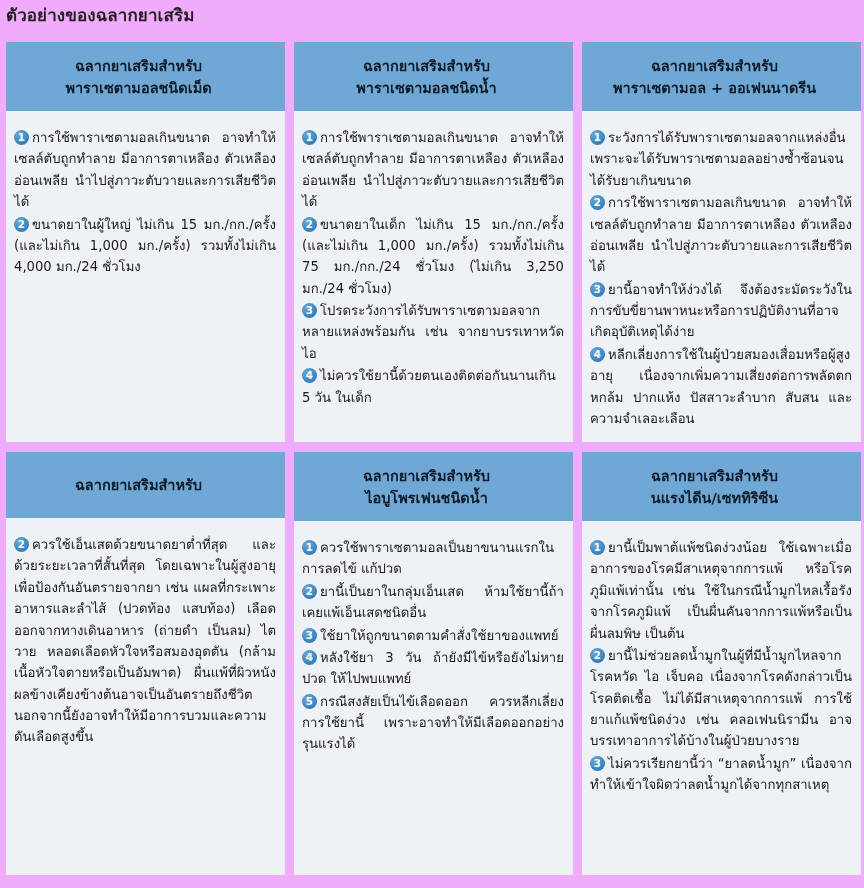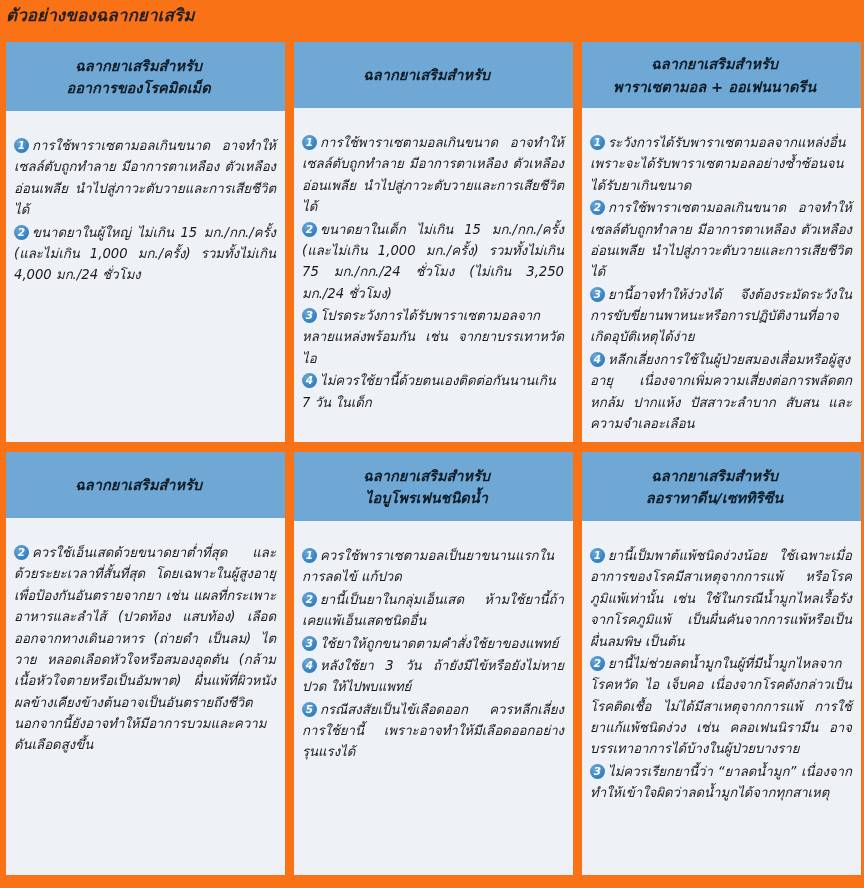--- a/index.html
+++ b/index.html
@@ -6,23 +6,22 @@
   html, body {
     margin: 0; padding: 0;
     width: 864px; height: 888px;
     background: #ffffff;
     font-family: "DejaVu Sans", "Liberation Sans", sans-serif;
   }
   #page {
     position: relative;
     width: 864px;
     height: 888px;
-    background: #f97316;
+    background: #f0abfc;
     overflow: hidden;
-    font-style: italic;
   }
   .page-title {
     position: absolute;
     left: 6px;
     top: 4px;
     font-size: 17px;
     font-weight: bold;
     color: #231f20;
     letter-spacing: 0.1px;
     line-height: 1.35;
@@ -54,21 +53,21 @@
     line-height: 1.52;
     padding: 13px 22px 12px 8px;
     min-height: 66px;
     display: flex;
     flex-direction: column;
     justify-content: center;
   }
   .card-header .hl { display: block; }
   .card-body {
     flex: 1 1 auto;
-    padding: 24px 9px 10px 8px;
+    padding: 16px 9px 10px 8px;
     background: #eef2f6;
   }
   .item {
     position: relative;
     font-size: 13.2px;
     line-height: 1.62;
     color: #1a1a1a;
     margin-bottom: 1px;
     text-align: justify;
     text-justify: inter-word;
@@ -96,37 +95,38 @@
 
 <div id="page">
 
   <div class="page-title">ตัวอย่างของฉลากยาเสริม</div>
 
   <div class="grid">
 
     <div class="card card-row-1">
       <div class="card-header">
         <span class="hl">ฉลากยาเสริมสำหรับ</span>
-        <span class="hl">ออาการของโรคมิดเม็ด</span>
+        <span class="hl">พาราเซตามอลชนิดเม็ด</span>
       </div>
       <div class="card-body">
         <div class="item"><span class="num">1</span><span class="itxt">การใช้พาราเซตามอลเกินขนาด อาจทำให้เซลล์ตับถูกทำลาย  มีอาการตาเหลือง ตัวเหลือง อ่อนเพลีย นำไปสู่ภาวะตับวายและการเสียชีวิตได้</span></div>
         <div class="item"><span class="num">2</span><span class="itxt">ขนาดยาในผู้ใหญ่ ไม่เกิน 15 มก./กก./ครั้ง (และไม่เกิน 1,000 มก./ครั้ง) รวมทั้งไม่เกิน 4,000 มก./24 ชั่วโมง</span></div>
       </div>
     </div>
 
     <div class="card card-row-1">
       <div class="card-header">
         <span class="hl">ฉลากยาเสริมสำหรับ</span>
+        <span class="hl">พาราเซตามอลชนิดน้ำ</span>
       </div>
       <div class="card-body">
         <div class="item"><span class="num">1</span><span class="itxt">การใช้พาราเซตามอลเกินขนาด อาจทำให้เซลล์ตับถูกทำลาย  มีอาการตาเหลือง ตัวเหลือง อ่อนเพลีย นำไปสู่ภาวะตับวายและการเสียชีวิตได้</span></div>
         <div class="item"><span class="num">2</span><span class="itxt">ขนาดยาในเด็ก ไม่เกิน 15 มก./กก./ครั้ง (และไม่เกิน 1,000 มก./ครั้ง) รวมทั้งไม่เกิน 75 มก./กก./24 ชั่วโมง (ไม่เกิน 3,250 มก./24 ชั่วโมง)</span></div>
         <div class="item"><span class="num">3</span><span class="itxt">โปรดระวังการได้รับพาราเซตามอลจากหลายแหล่งพร้อมกัน เช่น จากยาบรรเทาหวัด ไอ</span></div>
-        <div class="item"><span class="num">4</span><span class="itxt">ไม่ควรใช้ยานี้ด้วยตนเองติดต่อกันนานเกิน 7 วัน ในเด็ก</span></div>
+        <div class="item"><span class="num">4</span><span class="itxt">ไม่ควรใช้ยานี้ด้วยตนเองติดต่อกันนานเกิน 5 วัน ในเด็ก</span></div>
       </div>
     </div>
 
     <div class="card card-row-1">
       <div class="card-header">
         <span class="hl">ฉลากยาเสริมสำหรับ</span>
         <span class="hl">พาราเซตามอล + ออเฟนนาดรีน</span>
       </div>
       <div class="card-body">
         <div class="item"><span class="num">1</span><span class="itxt">ระวังการได้รับพาราเซตามอลจากแหล่งอื่นเพราะจะได้รับพาราเซตามอลอย่างซ้ำซ้อนจนได้รับยาเกินขนาด</span></div>
@@ -155,21 +155,21 @@
         <div class="item"><span class="num">2</span><span class="itxt">ยานี้เป็นยาในกลุ่มเอ็นเสด  ห้ามใช้ยานี้ถ้าเคยแพ้เอ็นเสดชนิดอื่น</span></div>
         <div class="item"><span class="num">3</span><span class="itxt">ใช้ยาให้ถูกขนาดตามคำสั่งใช้ยาของแพทย์</span></div>
         <div class="item"><span class="num">4</span><span class="itxt">หลังใช้ยา 3 วัน ถ้ายังมีไข้หรือยังไม่หายปวด ให้ไปพบแพทย์</span></div>
         <div class="item"><span class="num">5</span><span class="itxt">กรณีสงสัยเป็นไข้เลือดออก ควรหลีกเลี่ยงการใช้ยานี้ เพราะอาจทำให้มีเลือดออกอย่างรุนแรงได้</span></div>
       </div>
     </div>
 
     <div class="card card-row-2">
       <div class="card-header">
         <span class="hl">ฉลากยาเสริมสำหรับ</span>
-        <span class="hl">ลอราทาดีน/เซททิริซีน</span>
+        <span class="hl">นแรงไดีน/เซททิริซีน</span>
       </div>
       <div class="card-body">
         <div class="item"><span class="num">1</span><span class="itxt">ยานี้เป็มพาต้แพ้ชนิดง่วงน้อย ใช้เฉพาะเมื่ออาการของโรคมีสาเหตุจากการแพ้ หรือโรคภูมิแพ้เท่านั้น เช่น ใช้ในกรณีน้ำมูกไหลเรื้อรังจากโรคภูมิแพ้ เป็นผื่นคันจากการแพ้หรือเป็นผื่นลมพิษ เป็นต้น</span></div>
         <div class="item"><span class="num">2</span><span class="itxt">ยานี้ไม่ช่วยลดน้ำมูกในผู้ที่มีน้ำมูกไหลจากโรคหวัด ไอ เจ็บคอ เนื่องจากโรคดังกล่าวเป็นโรคติดเชื้อ ไม่ได้มีสาเหตุจากการแพ้ การใช้ยาแก้แพ้ชนิดง่วง เช่น คลอเฟนนิรามีน อาจบรรเทาอาการได้บ้างในผู้ป่วยบางราย</span></div>
         <div class="item"><span class="num">3</span><span class="itxt">ไม่ควรเรียกยานี้ว่า “ยาลดน้ำมูก” เนื่องจากทำให้เข้าใจผิดว่าลดน้ำมูกได้จากทุกสาเหตุ</span></div>
       </div>
     </div>
 
   </div>
 </div>

